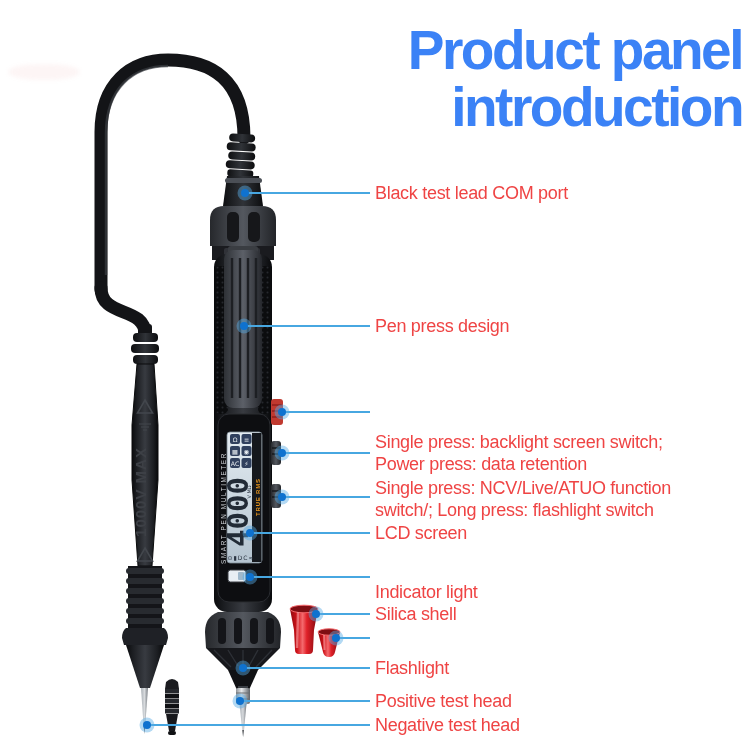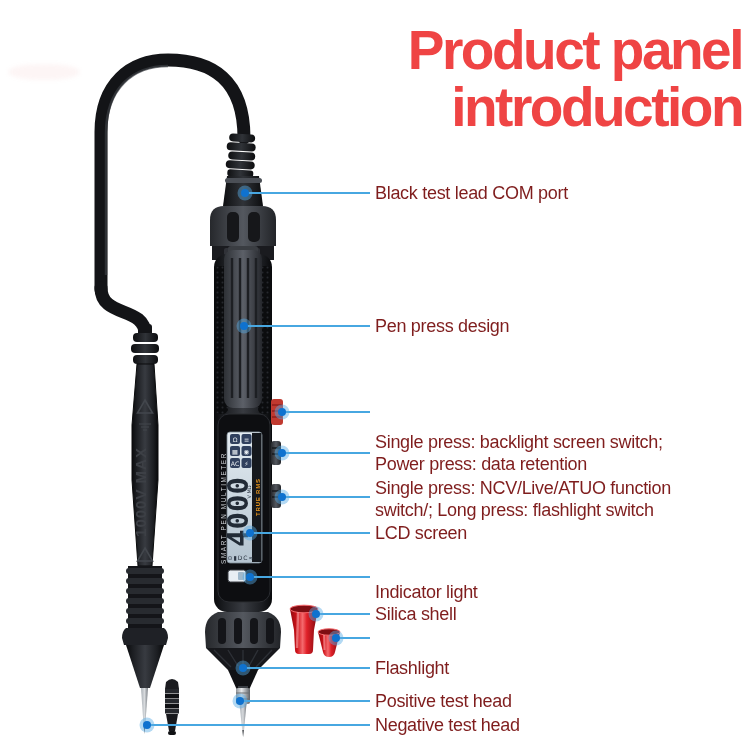--- a/index.html
+++ b/index.html
@@ -1,20 +1,20 @@
 <!DOCTYPE html>
 <html><head>
 <meta charset="utf-8">
 <style>
   html,body{margin:0;padding:0;background:#fff;}
   .canvas{position:relative;width:750px;height:750px;background:#ffffff;overflow:hidden;
           font-family:"Liberation Sans",sans-serif;}
-  .title{position:absolute;top:22px;right:8px;text-align:right;color:#ef4444;
+  .title{position:absolute;top:22px;right:8px;text-align:right;color:#3b82f6;
          font-weight:bold;font-size:55px;line-height:57px;letter-spacing:-2.5px;}
-  .label{position:absolute;left:375px;transform:translateY(-50%);color:#7f1d1d;
+  .label{position:absolute;left:375px;transform:translateY(-50%);color:#ef4444;
          font-size:18px;line-height:22px;letter-spacing:-0.3px;white-space:nowrap;}
   .art{position:absolute;left:0;top:0;}
   .watermark{position:absolute;left:8px;top:64px;width:72px;height:16px;border-radius:50%;
              background:rgba(225,120,120,0.07);filter:blur(2px);}
 </style>
 </head>
 <body>
 
 <div class="canvas">
 

